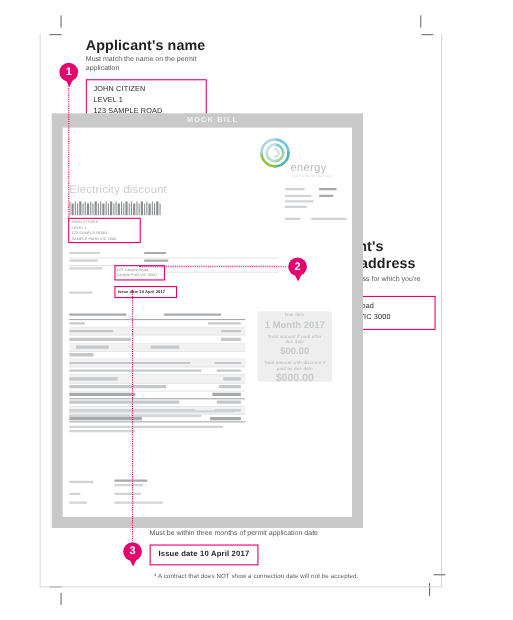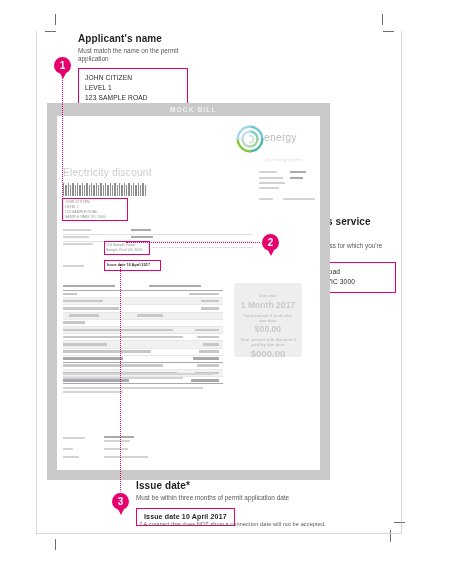--- a/index.html
+++ b/index.html
@@ -5,21 +5,21 @@
   html,body{margin:0;padding:0;background:#ffffff;}
   body{width:466px;height:564px;position:relative;overflow:hidden;
        font-family:"Liberation Sans","DejaVu Sans",sans-serif;color:#231f20;}
 
   
   .cropmark{position:absolute;background:#6d6e71;}
   .page-frame{position:absolute;background:#d7d7d7;}
 
   
   .callout{position:absolute;}
-  .callout-title{font-size:10px;font-weight:bold;letter-spacing:.1px;color:#231f20;line-height:1.25;}
+  .callout-title{font-size:13px;font-weight:bold;letter-spacing:.1px;color:#231f20;line-height:1.25;}
   .callout-sub{font-size:6.4px;color:#58595b;line-height:1.32;margin-top:1px;}
   .callout-box{
       border:1.6px solid #e6006e;margin-top:5px;padding:4px 6px 5px 6px;
       font-size:6.6px;line-height:1.5;color:#231f20;letter-spacing:.15px;}
   .callout-box.bold{font-weight:bold;font-size:7px;padding:3px 7px;}
 
   
   .pin{position:absolute;width:17px;height:17px;border-radius:50%;
        background:#e6006e;color:#fff;font-size:10px;font-weight:bold;
        display:flex;align-items:center;justify-content:center;z-index:6;
@@ -118,21 +118,20 @@
   </div>
 </div>
 <div class="pin" style="left:262px;top:234px;">
   <span>2</span>
   <span class="tail"></span>
 </div>
 
 <div class="dotline-h" style="left:126px;top:242px;width:136px;"></div>
 
 <div class="callout" style="left:136px;top:480px;width:210px;">
-  <div class="callout-title">Issue date*</div>
   <div class="callout-sub">Must be within three months of permit application date</div>
   <div class="callout-box bold" style="margin-top:6px;display:inline-block;">
     <div>Issue date 10 April 2017</div>
   </div>
 </div>
 <div class="pin" style="left:112px;top:493px;">
   <span>3</span>
   <span class="tail"></span>
 </div>
 
@@ -153,21 +152,21 @@
       <path d="M14 50 A36 36 0 0 1 50 14" stroke="#a8d5e8"></path>
       <path d="M50 28 A22 22 0 0 1 72 50" stroke="#7ecfc0"></path>
       <path d="M72 50 A22 22 0 0 1 50 72" stroke="#9fd4a0"></path>
       <path d="M50 72 A22 22 0 0 1 28 50" stroke="#b9dcc8"></path>
       <path d="M28 50 A22 22 0 0 1 50 28" stroke="#bfe0ec"></path>
       <path d="M50 40 A10 10 0 0 1 60 50" stroke="#cfe7ee"></path>
       <path d="M60 50 A10 10 0 0 1 50 60" stroke="#d6ead8"></path>
     </g>
   </svg>
 </div>
-<div class="logo-word" style="left:264px;top:132px;">energy</div>
+<div class="logo-word" style="left:264px;top:147px;">energy</div>
 <div class="logo-sub" style="left:265px;top:158px;">your energy partner</div>
 
 <div class="ph" style="left:259px;top:171px;width:18px;height:2.2px;"></div>
 <div class="ph dark" style="left:290px;top:171px;width:16px;height:2.2px;"></div>
 <div class="ph" style="left:259px;top:177px;width:24px;height:2.2px;"></div>
 <div class="ph dark" style="left:290px;top:177px;width:13px;height:2.2px;"></div>
 <div class="ph" style="left:259px;top:182px;width:26px;height:2px;"></div>
 <div class="ph" style="left:259px;top:187px;width:20px;height:2px;"></div>
 <div class="ph" style="left:259px;top:198px;width:14px;height:2px;"></div>
 <div class="ph" style="left:283px;top:198px;width:32px;height:2px;"></div>
@@ -233,21 +232,21 @@
 <div class="tiny-addr" style="left:106px;top:242.5px;width:42px;">
   <div>123 Sample Road</div>
   <div>Sample Park VIC 3000</div>
 </div>
 <div class="ph line" style="left:152px;top:247px;width:101px;height:.7px;"></div>
 
 <div class="ph" style="left:63px;top:265px;width:21px;height:2.2px;"></div>
 <div class="tiny-pink-box" style="left:104px;top:260px;width:55px;height:9px;"></div>
 <div class="tiny-addr" style="left:107px;top:262.5px;font-weight:bold;color:#231f20;font-size:3.6px;">Issue date 10 April 2017</div>
 
-<div class="due-panel" style="left:234px;top:283px;width:68px;height:64px;padding-top:10px;">
+<div class="due-panel" style="left:234px;top:283px;width:68px;height:64px;padding-top:0;">
   <div class="due-lbl">Due date</div>
   <div class="due-date">1 Month 2017</div>
   <div class="due-lbl" style="padding:0 6px;">Total amount if paid after due date</div>
   <div class="due-amt">$00.00</div>
   <div class="due-lbl" style="padding:0 5px;">Total amount with discount if paid by due date</div>
   <div class="due-amt big">$000.00</div>
 </div>
 
 <div class="tbl" style="left:63px;top:283px;width:160px;">
   <div class="row head">

